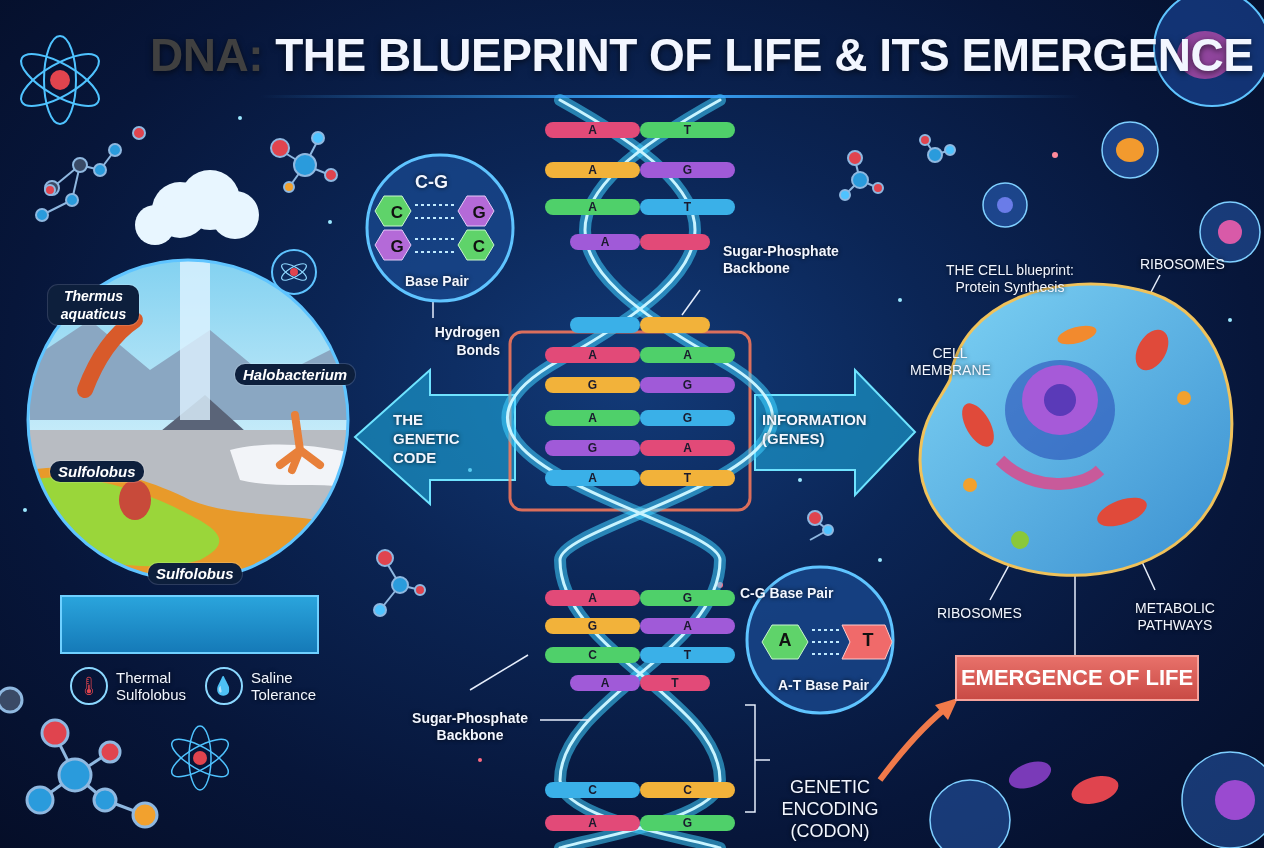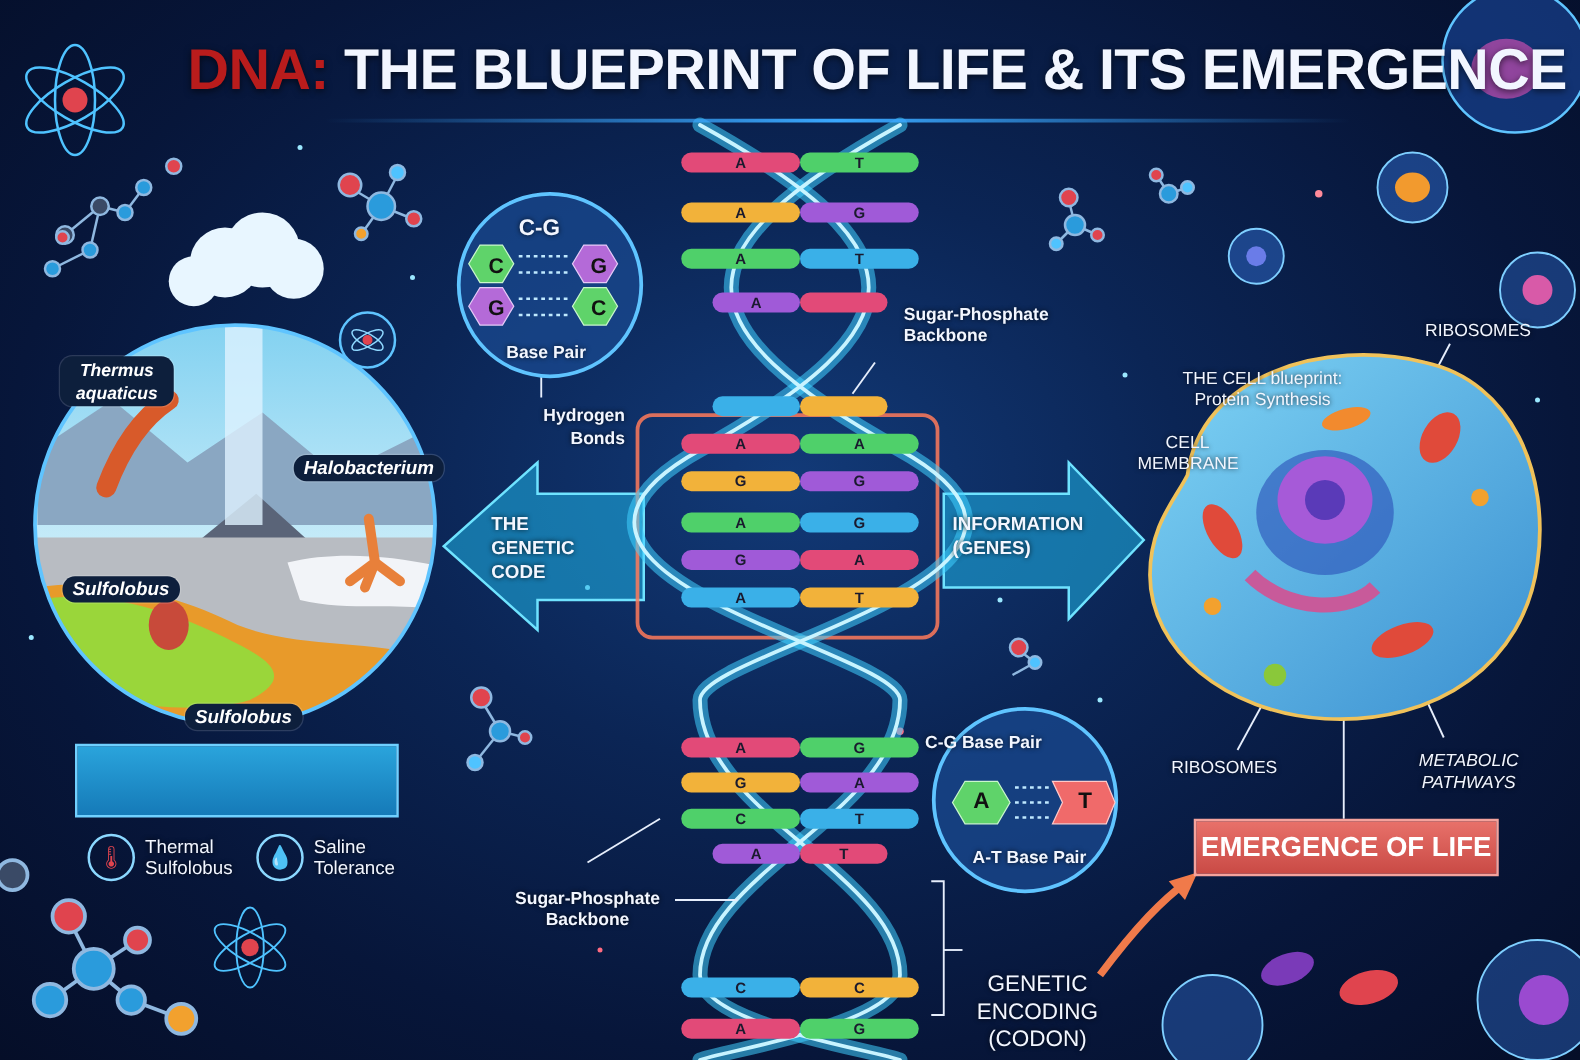--- a/index.html
+++ b/index.html
@@ -3,21 +3,21 @@
 <meta charset="utf-8">
 <style>
   html,body{margin:0;padding:0;}
   body{width:1264px;height:848px;overflow:hidden;position:relative;
     background:radial-gradient(ellipse at 50% 45%, #123a78 0%, #0b2555 35%, #07163a 70%, #050e28 100%);
     font-family:"Liberation Sans", sans-serif;color:#fff;}
   .abs{position:absolute;}
   .lbl{font-family:"Liberation Sans", sans-serif;font-weight:bold;color:#f2f6ff;text-shadow:0 0 4px rgba(0,0,0,.8);}
   .title{left:150px;top:28px;font-size:46px;letter-spacing:-0.5px;font-weight:bold;white-space:nowrap;
     text-shadow:0 2px 6px rgba(0,0,0,.6);}
-  .title .acc{color:#b91c1c;}
+  .title .acc{color:#404040;}
   .title-line{left:260px;top:95px;width:820px;height:3px;background:linear-gradient(90deg,transparent,#3aa8ff,transparent);}
   
   svg{position:absolute;left:0;top:0;}
   .rung-label{font-family:"Liberation Sans", sans-serif;font-weight:bold;font-size:12px;fill:#1a1a2e;}
   .pill{position:absolute;background:#0d1f3c;border-radius:10px;padding:2px 8px;font-style:italic;font-weight:bold;font-size:15px;color:#fff;box-shadow:0 0 0 1px rgba(255,255,255,.15);}
   .ribbon-blue{left:60px;top:595px;width:255px;height:55px;background:linear-gradient(#2aa4dc,#157ab8);
     border:2px solid #6fd0ff;text-align:center;font-weight:bold;}
   .ribbon-blue .t1{font-size:20px;margin-top:4px;}
   .ribbon-blue .t2{font-size:17px;}
   .ribbon-red{left:955px;top:655px;width:240px;height:42px;background:linear-gradient(#e8716a,#c94a45);
@@ -372,19 +372,19 @@
   <div class="lbl" style="font-size:15px;line-height:17px;width:80px;font-weight:normal;">Saline Tolerance</div>
 </div>
 
 <div class="abs lbl" style="left:740px;top:585px;font-size:14px;">C-G Base Pair</div>
 <div class="abs lbl" style="left:775px;top:630px;width:20px;text-align:center;font-size:18px;color:#111;text-shadow:none;">A</div>
 <div class="abs lbl" style="left:858px;top:630px;width:20px;text-align:center;font-size:18px;color:#111;text-shadow:none;">T</div>
 <div class="abs lbl" style="left:778px;top:677px;font-size:14px;">A-T Base Pair</div>
 
 <div class="abs lbl" style="left:775px;top:737px;width:110px;text-align:center;font-size:18px;line-height:22px;font-weight:normal;margin-top:39px;">GENETIC ENCODING (CODON)</div>
 
-<div class="abs lbl" style="left:935px;top:262px;width:150px;text-align:center;font-size:14px;line-height:17px;font-weight:normal;margin-top:32px;">THE CELL blueprint: Protein Synthesis</div>
+<div class="abs lbl" style="left:935px;top:262px;width:150px;text-align:center;font-size:14px;line-height:17px;font-weight:normal;">THE CELL blueprint: Protein Synthesis</div>
 <div class="abs lbl" style="left:1140px;top:256px;font-size:14px;font-weight:normal;">RIBOSOMES</div>
 <div class="abs lbl" style="left:910px;top:345px;width:80px;text-align:center;font-size:14px;line-height:17px;font-weight:normal;">CELL MEMBRANE</div>
 <div class="abs lbl" style="left:937px;top:605px;font-size:14px;font-weight:normal;">RIBOSOMES</div>
-<div class="abs lbl" style="left:1125px;top:600px;width:100px;text-align:center;font-size:14px;line-height:17px;font-weight:normal;font-style:italic;">METABOLIC PATHWAYS</div>
+<div class="abs lbl" style="left:1125px;top:600px;width:100px;text-align:center;font-size:14px;line-height:17px;font-weight:normal;">METABOLIC PATHWAYS</div>
 
 <div class="abs ribbon-red">EMERGENCE OF LIFE</div>
 
 </body></html>

